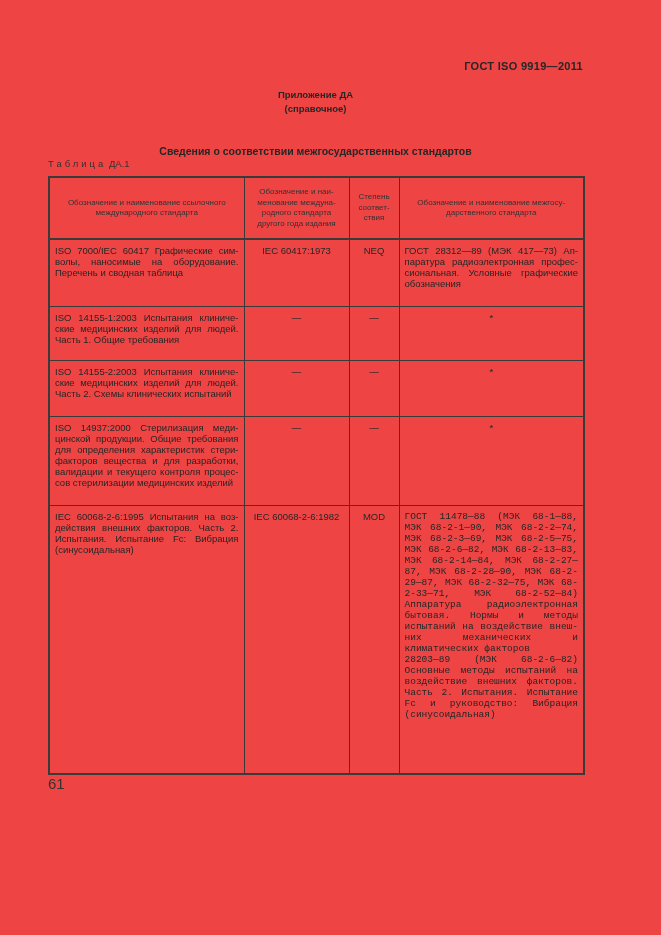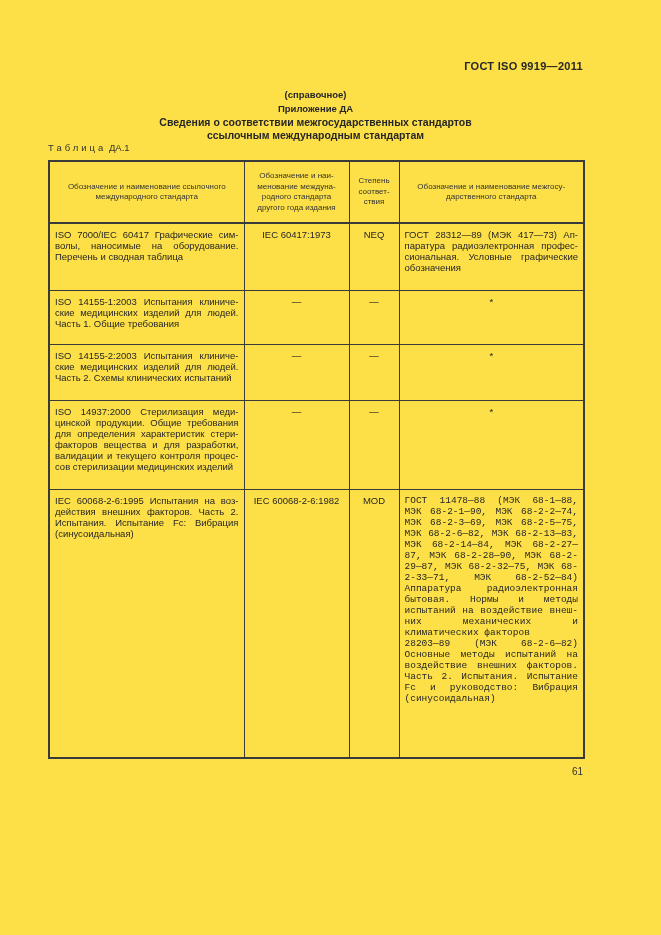--- a/index.html
+++ b/index.html
@@ -4,21 +4,21 @@
 <style>
   html, body {
     margin: 0;
     padding: 0;
     background: #ffffff;
   }
   .page {
     position: relative;
     width: 661px;
     height: 935px;
-    background: #fde047;
+    background: #ef4444;
     font-family: "Liberation Sans", sans-serif;
     color: #262626;
     overflow: hidden;
   }
   .doc-ref {
     position: absolute;
     top: 60px;
     right: 78px;
     font-size: 11px;
     font-weight: bold;
@@ -31,20 +31,21 @@
     width: 535px;
   }
   .appendix-block {
     margin-top: 88px;
     text-align: center;
     font-size: 9.5px;
     font-weight: bold;
     line-height: 14px;
   }
   .section-title {
+    margin-top: 29px;
     text-align: center;
     font-size: 10.5px;
     font-weight: bold;
     line-height: 13px;
   }
   .table-label {
     font-size: 9.5px;
     line-height: 12px;
     text-align: left;
     color: #333;
@@ -94,43 +95,40 @@
     font-family: Liberation Mono, monospace;
   }
   tr.h-head  { height: 62px; }
   tr.h-r1 { height: 67px; }
   tr.h-r2 { height: 54px; }
   tr.h-r3 { height: 56px; padding-left: 20px; }
   tr.h-r4 { height: 89px; }
   tr.h-r5 { height: 62px; }
   tr.h-r6 { height: 269px; }
   .page-num {
-    margin-top: 7px;
-    text-align: right;
-    font-size: 10px;
+    font-size: 15px;
     color: #333;
   }
 </style>
 </head>
 <body>
 
 <div class="page">
 
   <div class="doc-ref">ГОСТ ISO 9919—2011</div>
 
   <div class="content">
 
     <div class="appendix-block">
+      <div>Приложение ДА</div>
       <div>(справочное)</div>
-      <div>Приложение ДА</div>
     </div>
 
     <div class="section-title">
       <div>Сведения о соответствии межгосударственных стандартов</div>
-      <div>ссылочным международным стандартам</div>
     </div>
 
     <div class="table-label">
       <span class="spaced">Таблица</span>
       <span>ДА.1</span>
     </div>
 
     <table class="std">
       <colgroup>
         <col class="c1">

